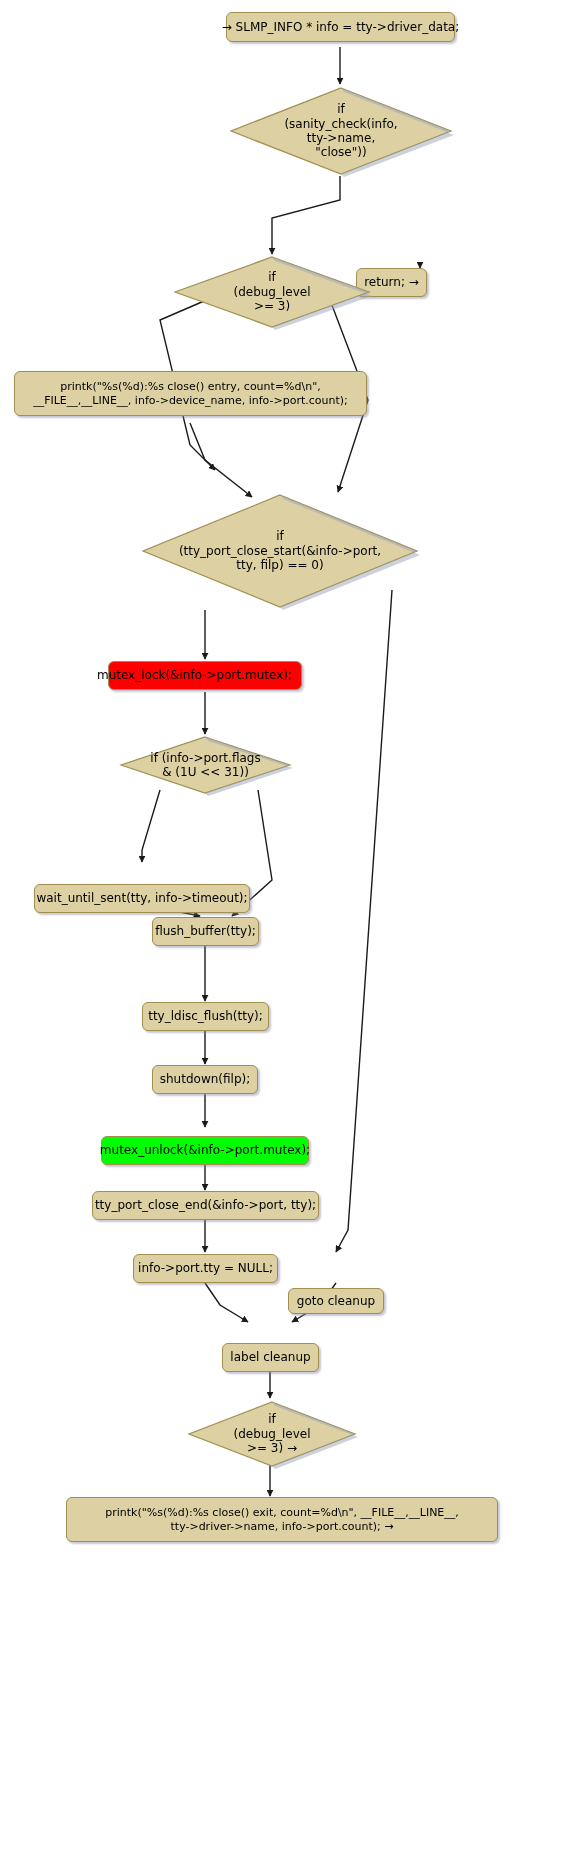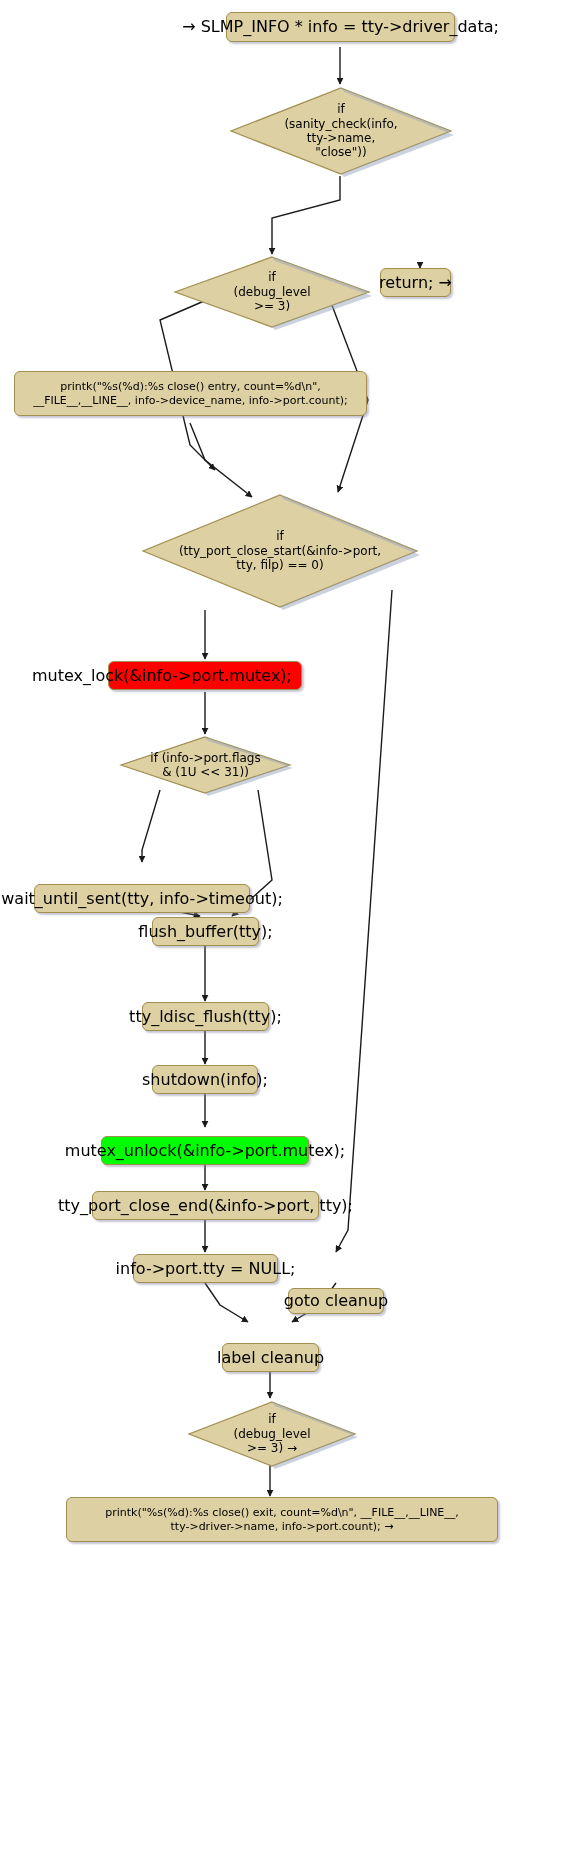--- a/index.html
+++ b/index.html
@@ -26,21 +26,21 @@
     white-space: pre;
   }
 
   
   .box {
     background: #DDD1A3;
     border: 1.2px solid #A08F4F;
     border-radius: 6px;
     box-shadow: 2px 2px 2px rgba(130,130,160,0.45);
     padding: 4px 9px;
-    font-size: 16px;
+    font-size: 12px;
   }
   .box.red {
     background: #FF0000;
     border-color: #A08F4F;
     justify-content: flex-end;
   }
   .box.green {
     background: #00FF00;
     border-color: #A08F4F;
   }
@@ -130,21 +130,21 @@
     <svg class="dshape" width="226" height="92">
       <polygon points="113,3 223,46 113,89 3,46" fill="#DDD1A3" stroke="#A08F4F" stroke-width="1.2"></polygon>
       <polygon points="116,7 226,50 116,92 113,89 223,46 113,3" fill="#9AA4BE" opacity="0.5"></polygon>
     </svg>
     <div class="dlabel">if
 (sanity_check(info,
 tty-&gt;name,
 "close"))</div>
   </div>
 
-  <div class="node box" style="left:380px; top:268px; width:71px; height:29px;">
+  <div class="node box" style="left:356px; top:268px; width:71px; height:29px;">
     <span>return; →</span>
   </div>
 
   <div class="diamond-wrap" style="left:172px; top:254px; width:200px; height:76px;">
     <svg class="dshape" width="200" height="76">
       <polygon points="100,3 197,38 100,73 3,38" fill="#DDD1A3" stroke="#A08F4F" stroke-width="1.2"></polygon>
       <polygon points="103,7 200,42 103,76 100,73 197,38 100,3" fill="#9AA4BE" opacity="0.5"></polygon>
     </svg>
     <div class="dlabel">if
 (debug_level
@@ -185,21 +185,21 @@
 
   <div class="node box" style="left:152px; top:917px; width:107px; height:29px;">
     <span>flush_buffer(tty);</span>
   </div>
 
   <div class="node box" style="left:142px; top:1002px; width:127px; height:29px;">
     <span>tty_ldisc_flush(tty);</span>
   </div>
 
   <div class="node box" style="left:152px; top:1065px; width:106px; height:29px;">
-    <span>shutdown(info);</span>
+    <span>shutdown(filp);</span>
   </div>
 
   <div class="node box green" style="left:101px; top:1136px; width:208px; height:29px;">
     <span>mutex_unlock(&amp;info-&gt;port.mutex);</span>
   </div>
 
   <div class="node box" style="left:92px; top:1191px; width:227px; height:29px;">
     <span>tty_port_close_end(&amp;info-&gt;port, tty);</span>
   </div>
 

